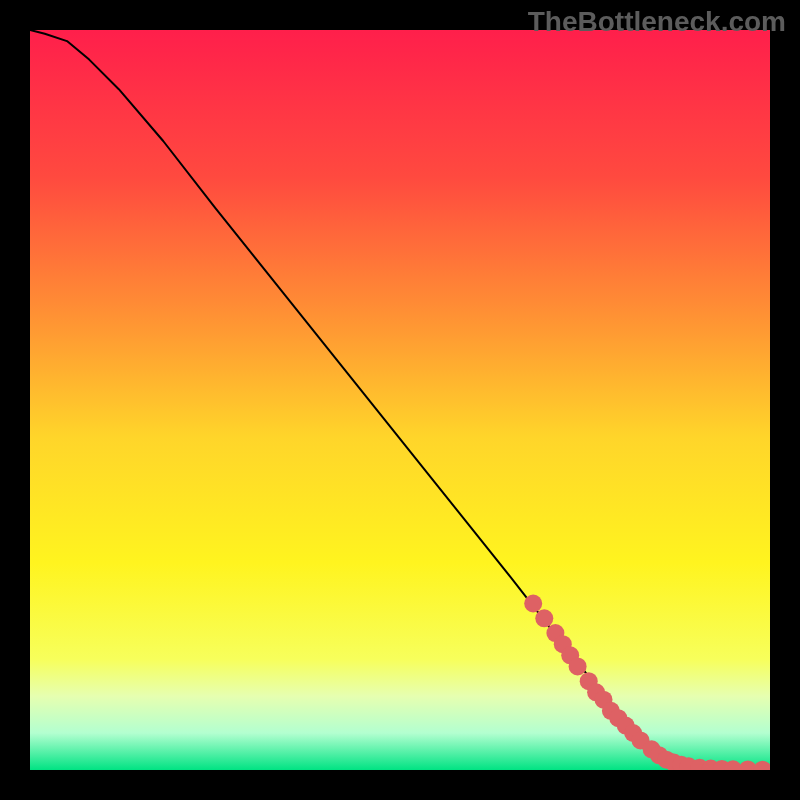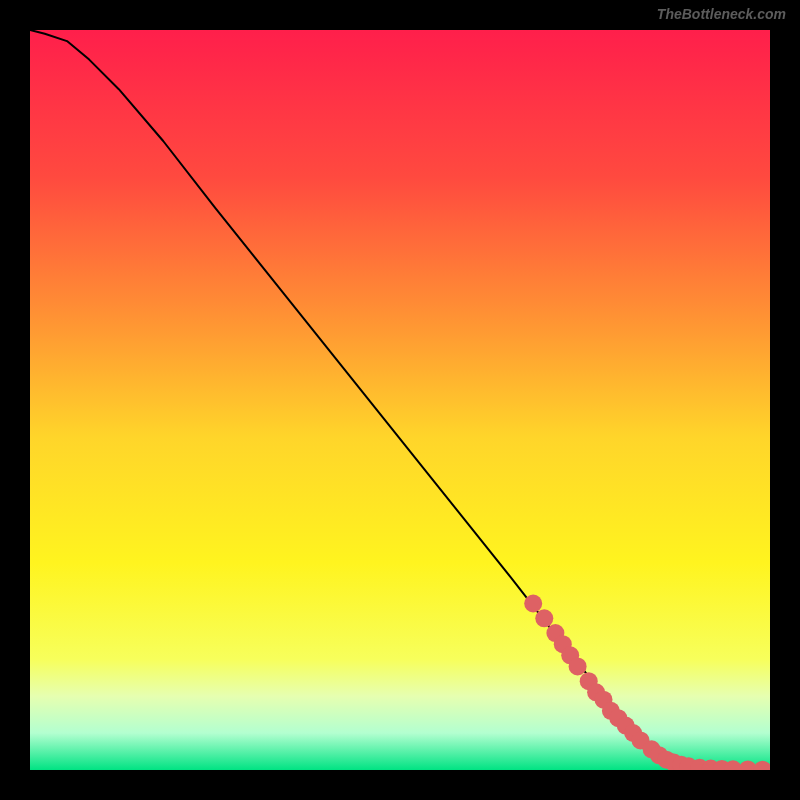--- a/index.html
+++ b/index.html
@@ -9,24 +9,23 @@
     width: 800px;
     height: 800px;
     position: relative;
     font-family: Arial, sans-serif;
   }
   .watermark {
     position: absolute;
     top: 6px;
     right: 14px;
     color: #5c5c5c;
-    font-size: 14px;
+    font-size: 28px;
     font-weight: bold;
     z-index: 10;
-    font-style: italic;
   }
   .plot-area {
     position: absolute;
     left: 30px;
     top: 30px;
     width: 740px;
     height: 740px;
     overflow: hidden;
   }
   .plot-area svg {

